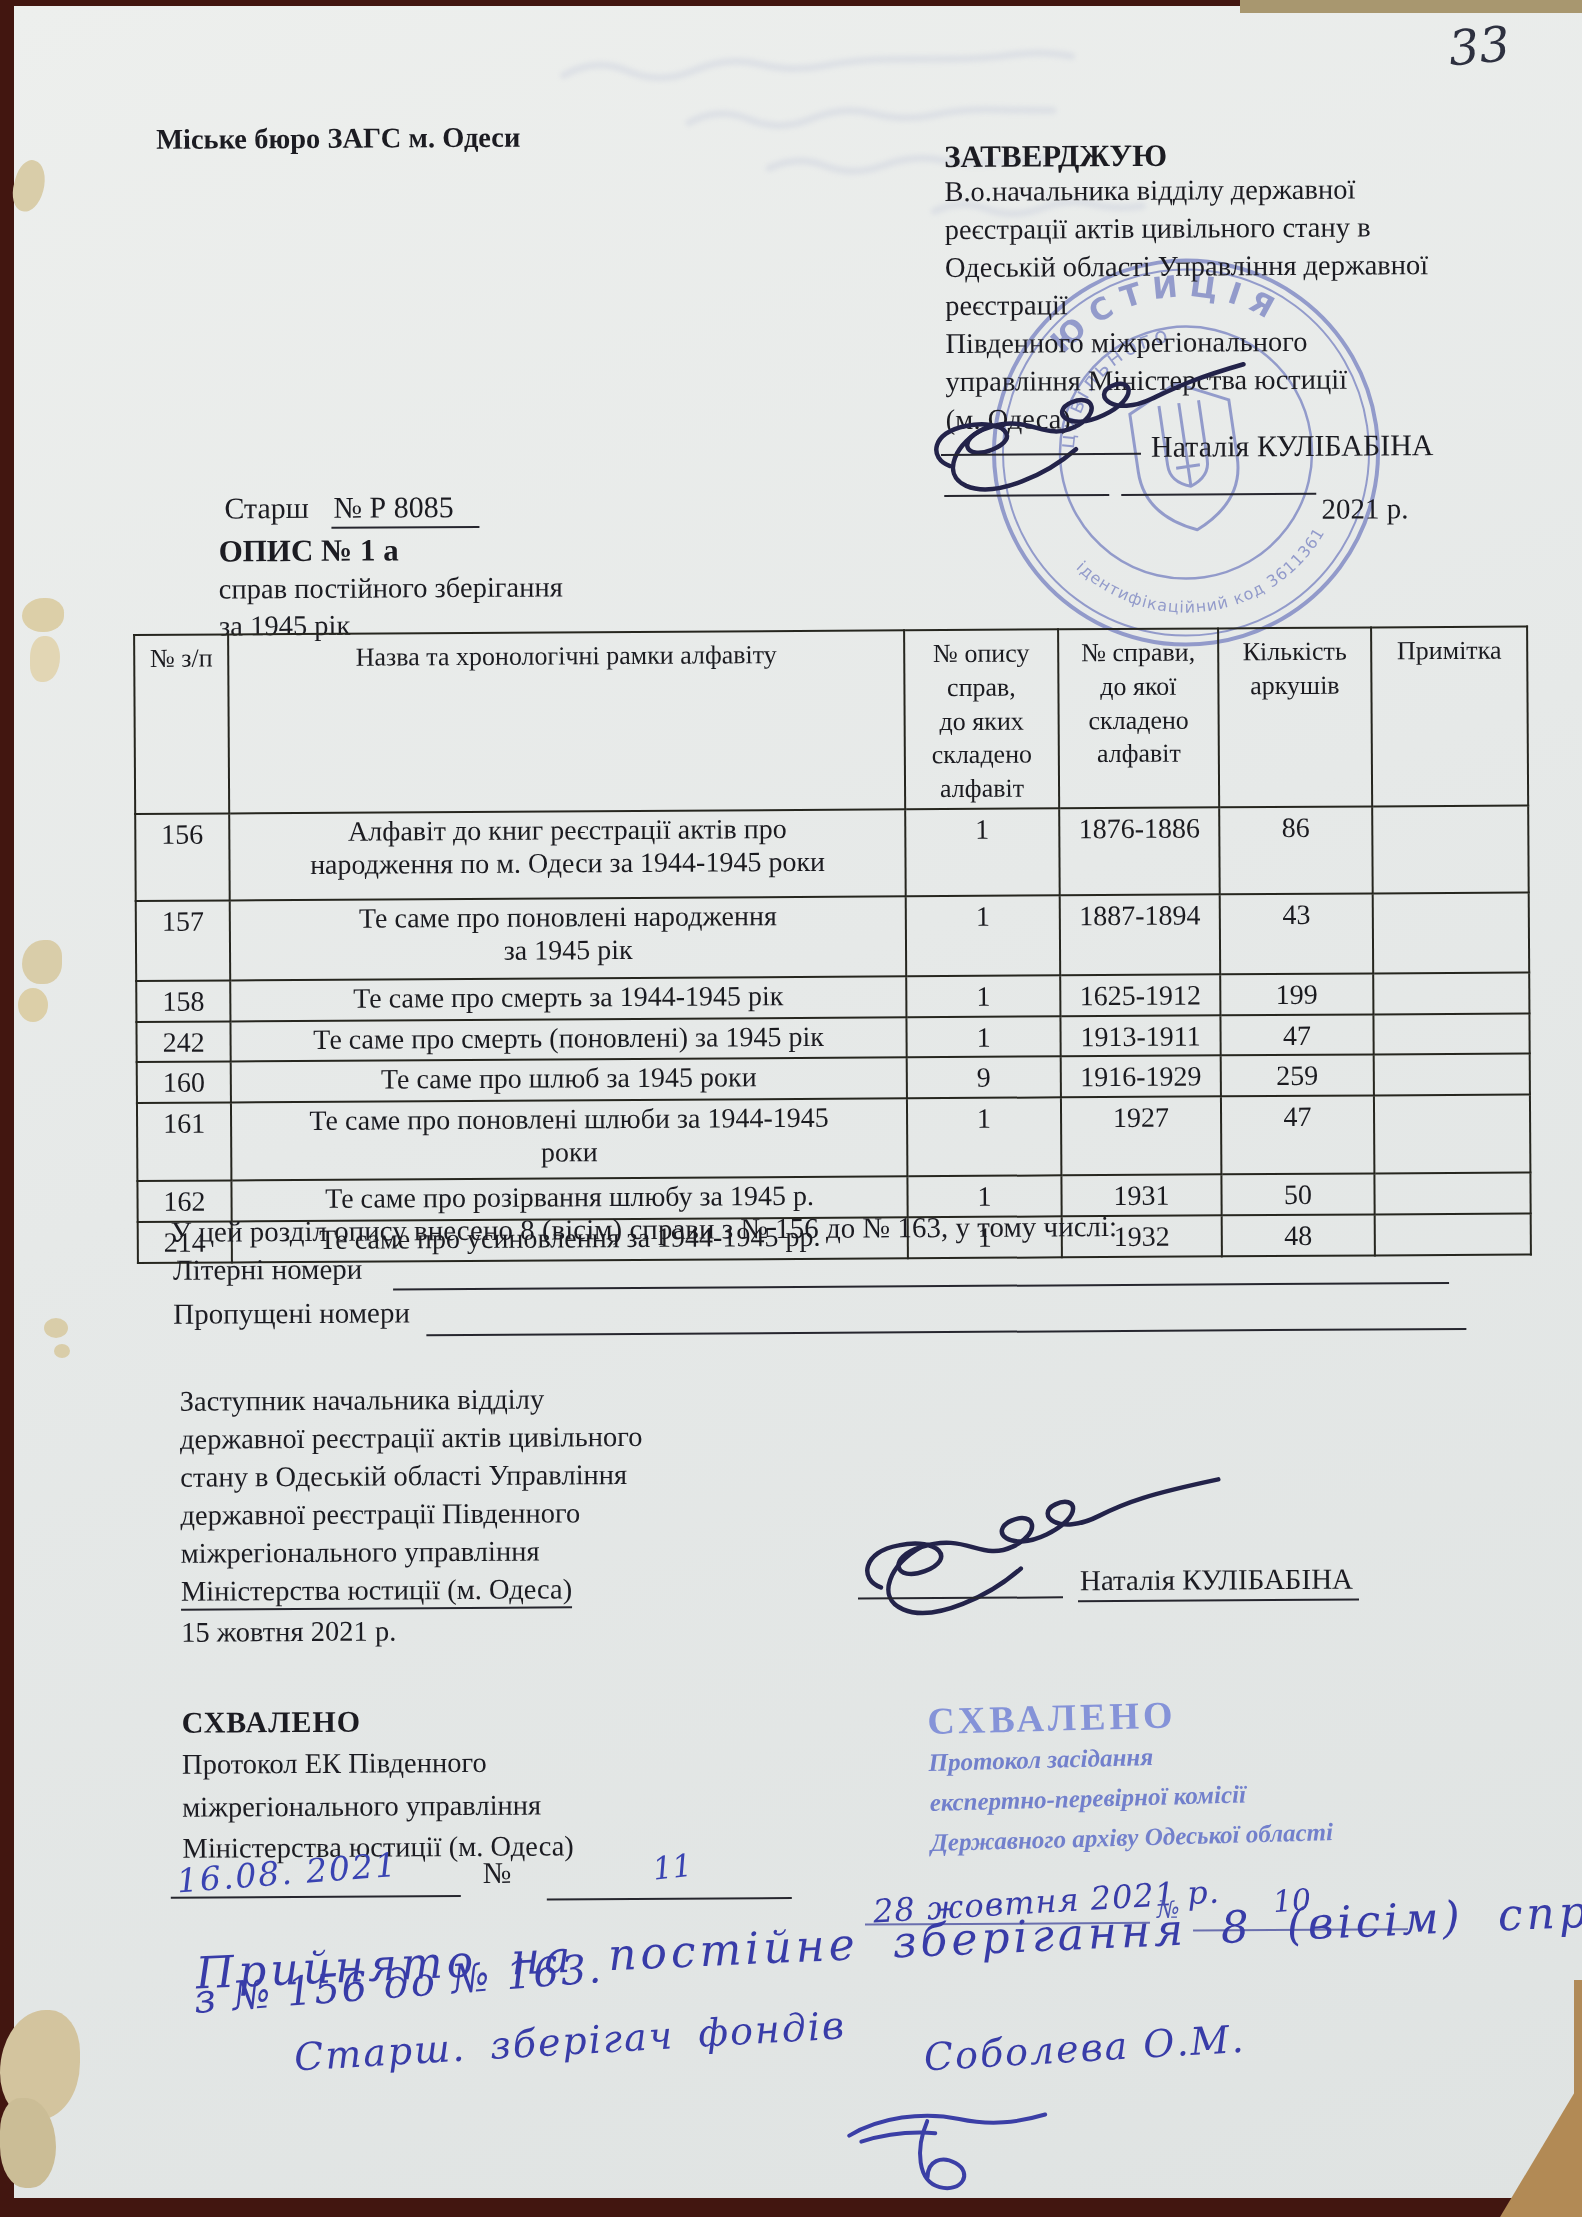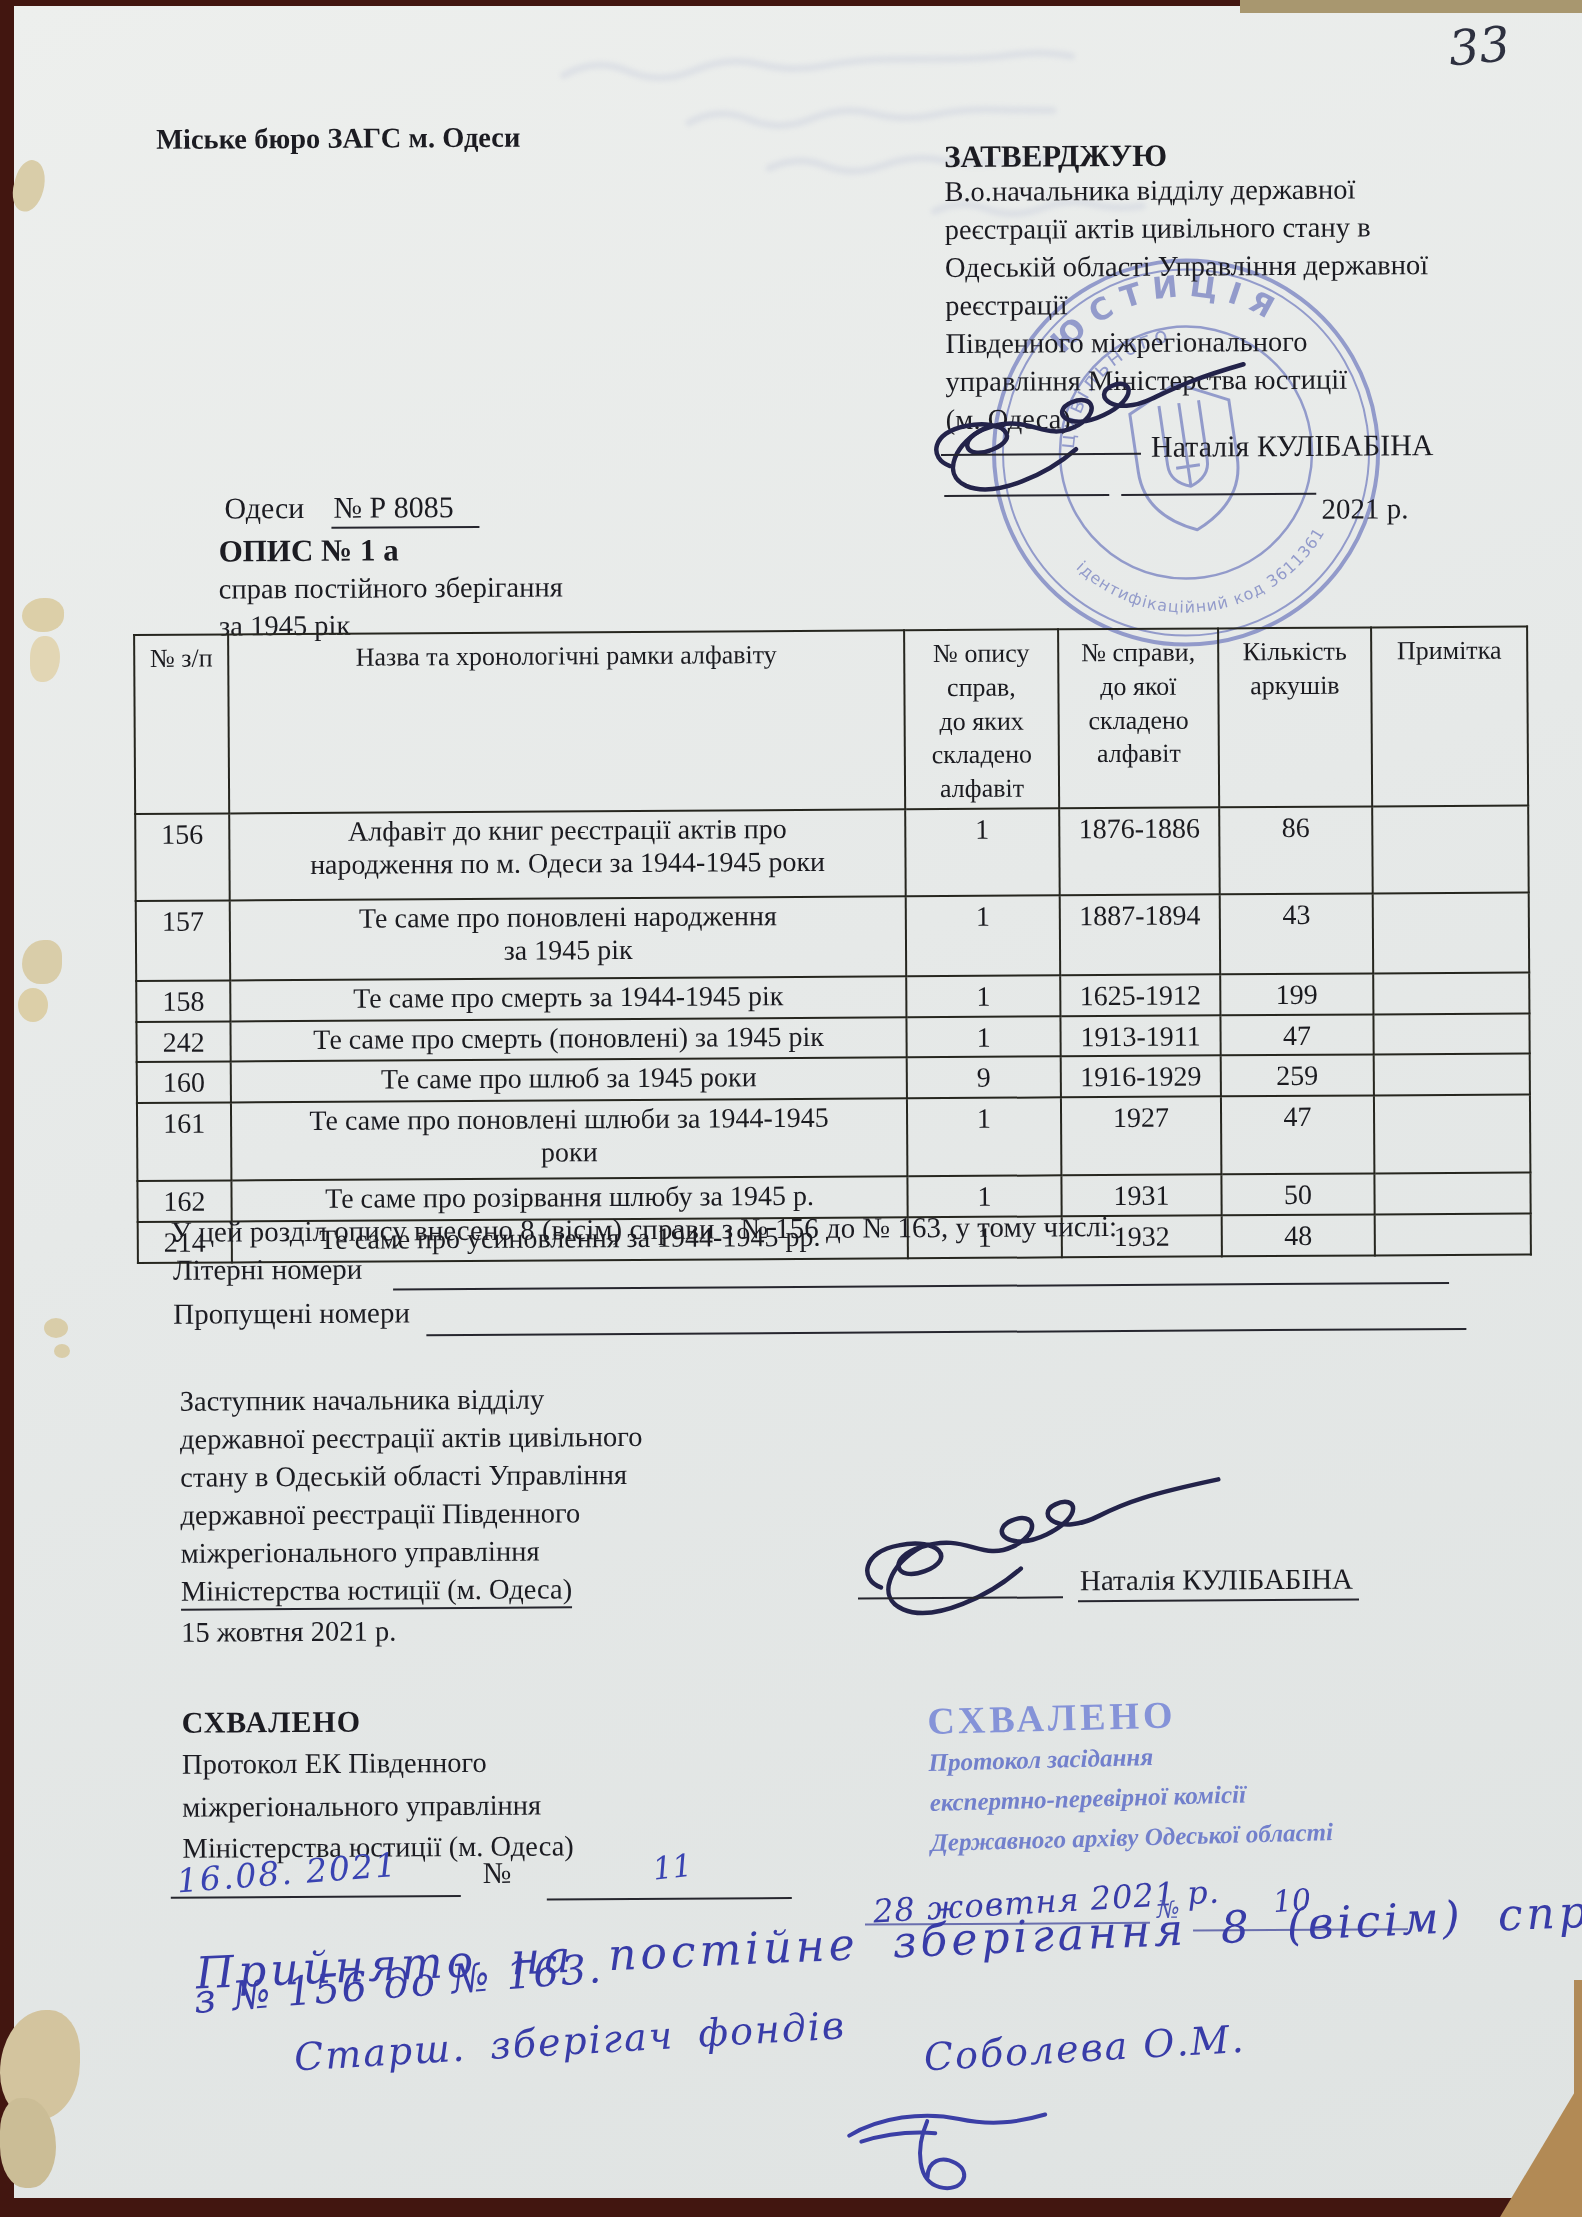--- a/index.html
+++ b/index.html
@@ -91,21 +91,21 @@
       <path d="M24,112 C2,104 6,78 40,72 C78,65 96,84 66,96 C38,107 30,84 62,74 C104,60 118,88 148,74 C176,61 168,40 146,49 C124,58 142,79 178,62 C214,45 206,24 186,33 C166,42 188,64 226,46 C250,35 268,26 318,12"></path>
       <path d="M60,74 C30,88 14,120 40,132 C70,145 122,120 150,96"></path>
     </g>
   </svg>
   <div class="uline" style="left:945px;top:455px;width:200px;"></div>
   <div class="abs typed" style="left:1155px;top:432px;font-size:30px;">Наталія КУЛІБАБІНА</div>
   <div class="uline" style="left:948px;top:496px;width:165px;"></div>
   <div class="uline" style="left:1125px;top:496px;width:195px;"></div>
   <div class="abs typed" style="left:1325px;top:496px;font-size:29px;">2021 р.</div>
 
-  <div class="abs typed" style="left:228px;top:488px;font-size:30px;">Одеси</div>
+  <div class="abs typed" style="left:228px;top:488px;font-size:30px;">Старш</div>
   <div class="abs typed" style="left:335px;top:488px;font-size:30px;border-bottom:2.5px solid #26262e;padding:0 26px 2px 2px;">№ Р 8085</div>
   <div class="abs typed" style="left:222px;top:530px;font-size:31px;font-weight:bold;">ОПИС № 1 а</div>
   <div class="abs typed" style="left:222px;top:570px;font-size:28.5px;">справ постійного зберігання</div>
   <div class="abs typed" style="left:222px;top:607px;font-size:28.5px;">за 1945 рік</div>
 
   <table id="inventory-table">
     <colgroup>
       <col style="width:94px">
         <col style="width:676px">
         <col style="width:154px">

